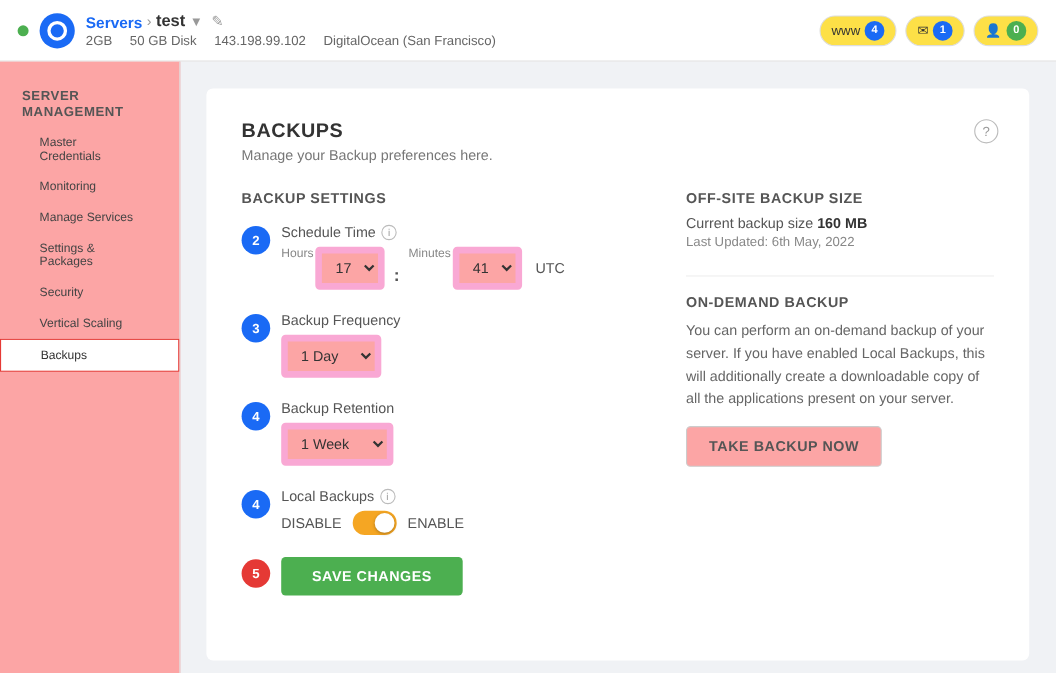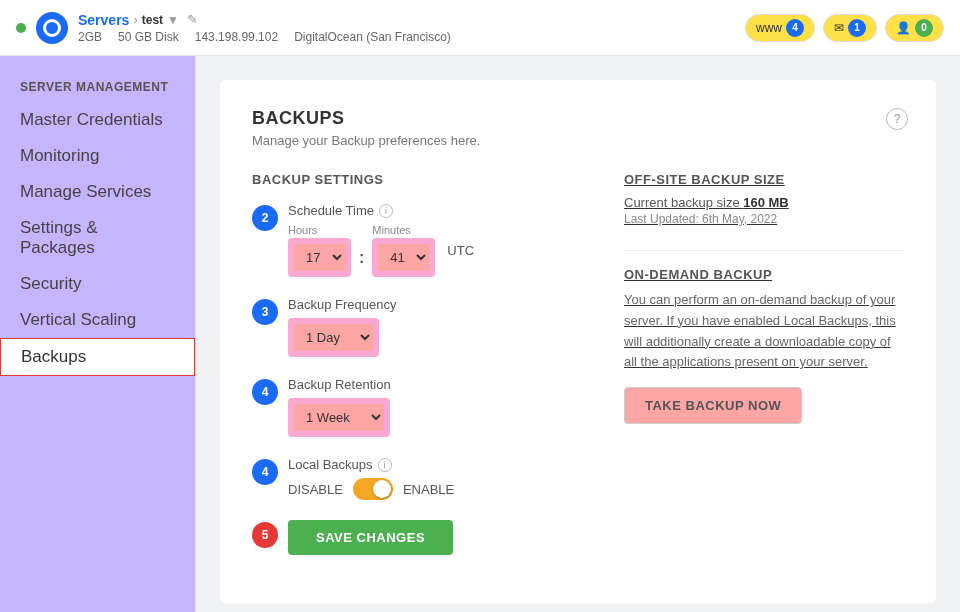--- a/index.html
+++ b/index.html
@@ -7,36 +7,36 @@
 
     
     .topbar { display: flex; align-items: center; justify-content: space-between; background: #fff; padding: 20px 16px; border-bottom: 1px solid #e0e0e0; height: 56px; }
     .topbar-left { display: flex; align-items: center; gap: 10px; }
     .logo-circle { width: 32px; height: 32px; background: #1a6af5; border-radius: 50%; display: flex; align-items: center; justify-content: center; }
     .logo-inner { width: 18px; height: 18px; border: 3px solid #fff; border-radius: 50%; }
     .status-dot { width: 10px; height: 10px; background: #4caf50; border-radius: 50%; }
     .breadcrumb { display: flex; align-items: center; gap: 4px; }
     .breadcrumb-servers { color: #1a6af5; font-weight: 600; font-size: 14px; cursor: pointer; }
     .breadcrumb-sep { color: #999; }
-    .breadcrumb-test { color: #333; font-weight: 600; font-size: 12px; }
+    .breadcrumb-test { color: #333; font-weight: 600; font-size: 15px; }
     .breadcrumb-arrow { color: #999; font-size: 12px; }
     .edit-icon { color: #999; cursor: pointer; margin-left: 4px; }
     .server-meta { display: flex; gap: 16px; font-size: 12px; color: #666; margin-top: 2px; }
     .topbar-right { display: flex; align-items: center; gap: 8px; }
     .top-badge { display: flex; align-items: center; gap: 4px; background: #fde047; border: 1px solid #ddd; border-radius: 16px; padding: 4px 10px; font-size: 12px; cursor: pointer; }
     .badge-count { background: #1a6af5; color: #fff; border-radius: 50%; width: 18px; height: 18px; display: flex; align-items: center; justify-content: center; font-size: 10px; font-weight: bold; }
     .badge-count.green { background: #4caf50; }
 
     
     .layout { display: flex; height: calc(100vh - 56px); }
 
     
-    .sidebar { width: 196px; background: #c4b5fd; border-right: 1px solid #e0e0e0; padding: 16px 0; flex-shrink: 0; }
+    .sidebar { width: 164px; background: #fca5a5; border-right: 1px solid #e0e0e0; padding: 16px 0; flex-shrink: 0; }
     .sidebar-section-title { font-size: 12px; font-weight: 700; color: #555; padding: 8px 20px; text-transform: uppercase; letter-spacing: 0.5px; }
-    .sidebar-item { padding: 8px 20px; font-size: 17px; color: #444; cursor: pointer; border-radius: 0; }
+    .sidebar-item { padding: 8px 36px; font-size: 11px; color: #444; cursor: pointer; border-radius: 0; }
     .sidebar-item.active { background: #fff; border: 1.5px solid #e53935; color: #333; font-weight: 500; }
 
     
     .main { flex: 1; overflow-y: auto; padding: 24px; }
     .content-card { background: #fff; border-radius: 6px; padding: 28px 32px; min-height: 520px; position: relative; }
 
     
     .page-title { font-size: 18px; font-weight: 700; color: #333; letter-spacing: 0.5px; text-transform: uppercase; }
     .page-subtitle { font-size: 13px; color: #777; margin-top: 4px; }
     .help-icon { position: absolute; top: 28px; right: 28px; width: 22px; height: 22px; border-radius: 50%; border: 1.5px solid #bbb; display: flex; align-items: center; justify-content: center; color: #999; font-size: 12px; cursor: pointer; }
@@ -53,38 +53,38 @@
     .step-row { display: flex; align-items: flex-start; gap: 10px; margin-bottom: 20px; }
     .step-bubble { width: 26px; height: 26px; border-radius: 50%; display: flex; align-items: center; justify-content: center; font-size: 12px; font-weight: 700; color: #fff; flex-shrink: 0; margin-top: 2px; }
     .bubble-red { background: #e53935; }
     .bubble-blue { background: #1a6af5; }
     .step-content { flex: 1; }
     .field-label { display: flex; align-items: center; gap: 5px; font-size: 13px; color: #555; margin-bottom: 6px; font-weight: 500; }
     .info-icon { width: 14px; height: 14px; border-radius: 50%; border: 1.5px solid #bbb; display: flex; align-items: center; justify-content: center; color: #999; font-size: 9px; cursor: pointer; }
 
     
     .schedule-time { display: flex; align-items: center; gap: 8px; }
-    .time-col { display: flex; flex-direction: column; gap: 2px; }
+    .time-col { display: flex; gap: 2px; }
     .time-col-label { font-size: 11px; color: #888; }
     select { border: 6px solid #f9a8d4; border-radius: 4px; padding: 5px 8px; font-size: 13px; color: #333; background: #fca5a5; cursor: pointer; appearance: auto; }
     .utc-label { font-size: 13px; color: #555; margin-left: 4px; }
     .colon { font-size: 16px; font-weight: bold; color: #555; margin-top: 14px; }
 
     
     .toggle-row { display: flex; align-items: center; gap: 10px; margin-top: 6px; }
     .toggle-label { font-size: 13px; color: #555; }
     .toggle { width: 40px; height: 22px; background: #f5a623; border-radius: 11px; position: relative; cursor: pointer; }
     .toggle-knob { width: 18px; height: 18px; background: #fff; border-radius: 50%; position: absolute; top: 2px; left: 2px; box-shadow: 0 1px 3px rgba(0,0,0,0.3); transition: left 0.2s; }
     .toggle-knob.on { left: 20px; }
 
     
     .save-btn { background: #4caf50; color: #fff; border: none; border-radius: 4px; padding: 10px 28px; font-size: 13px; font-weight: 700; letter-spacing: 0.5px; cursor: pointer; text-transform: uppercase; }
 
     
-    .right-section { margin-bottom: 24px; text-decoration: underline; }
+    .right-section { margin-bottom: 24px; }
     .right-section-title { font-size: 13px; font-weight: 700; color: #555; text-transform: uppercase; letter-spacing: 0.5px; margin-bottom: 8px; }
     .backup-size-text { font-size: 13px; color: #555; }
     .backup-size-text strong { font-weight: 700; color: #333; }
     .last-updated { font-size: 12px; color: #888; margin-top: 2px; }
     .on-demand-text { font-size: 13px; color: #666; line-height: 1.6; }
     .take-backup-btn { margin-top: 14px; background: #fca5a5; color: #555; border: 1.5px solid #ccc; border-radius: 4px; padding: 10px 20px; font-size: 13px; font-weight: 600; letter-spacing: 0.5px; cursor: pointer; text-transform: uppercase; }
 
     .divider { border: none; border-top: 1px solid #eee; margin: 16px 0; }
   </style>
 </head>

